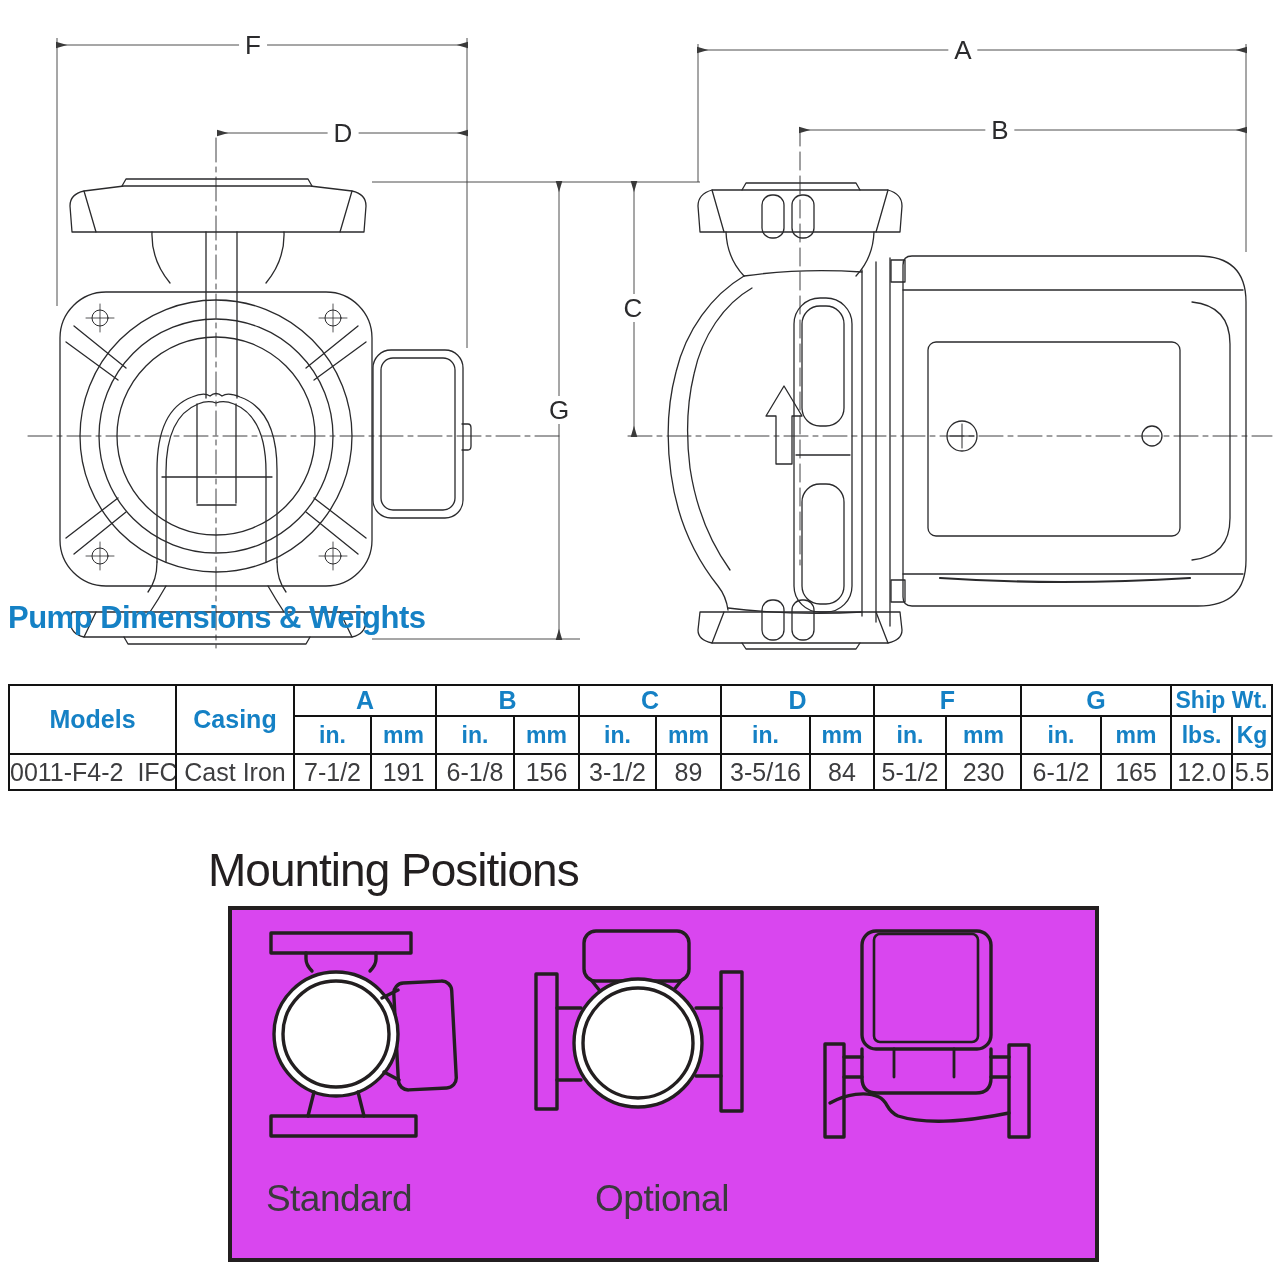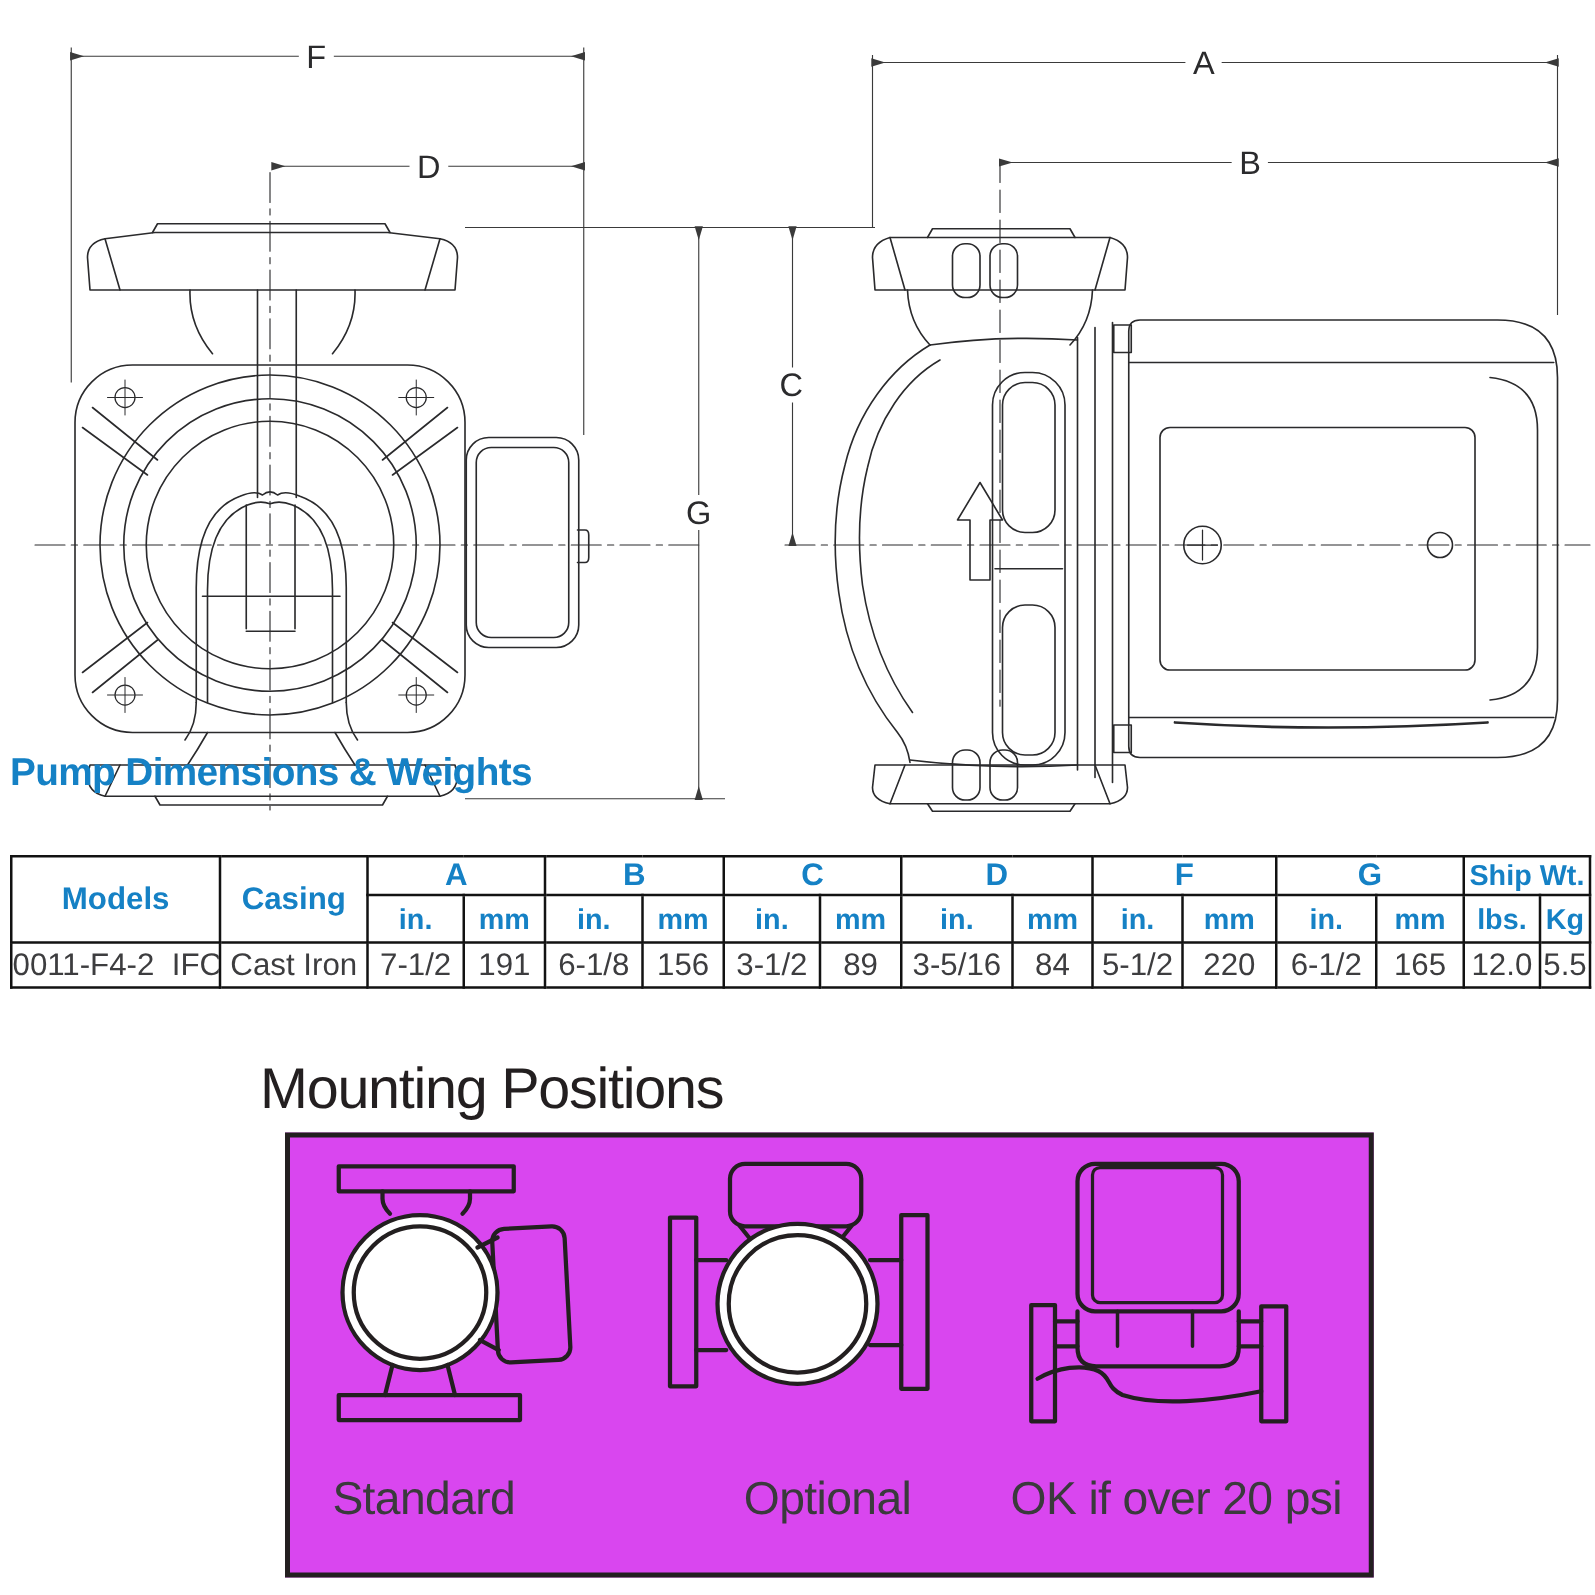--- a/index.html
+++ b/index.html
@@ -219,21 +219,21 @@
       <td>Cast Iron</td>
       <td>7-1/2</td>
       <td>191</td>
       <td>6-1/8</td>
       <td>156</td>
       <td>3-1/2</td>
       <td>89</td>
       <td>3-5/16</td>
       <td>84</td>
       <td>5-1/2</td>
-      <td>220</td>
+      <td>230</td>
       <td>6-1/2</td>
       <td>165</td>
       <td>12.0</td>
       <td>5.5</td>
     </tr>
   </tbody>
     </table>
 
   <div class="mp-title">Mounting Positions</div>
 
@@ -269,16 +269,15 @@
           <path d="M 662 139 V 167 M 722 139 V 167" stroke-width="2.8"></path>
           <path d="M 612 147 H 630 M 612 167 H 630 M 759 147 H 777 M 759 167 H 777"></path>
           <rect x="593" y="134" width="19" height="93"></rect>
           <rect x="777" y="135" width="20" height="92"></rect>
           <path d="M 598 193 C 614 184 634 181 647 187 C 657 192 653 200 666 206 C 694 215 738 211 777 203"></path>
         </g>
       </g>
     </svg>
     <span class="mp-label" style="left:107px">Standard</span>
     <span class="mp-label" style="left:430px">Optional</span>
-    <span class="mp-label" style="left:709px">OK if over 20 psi</span>
   </div>
 
 </div>
 
 </body></html>

